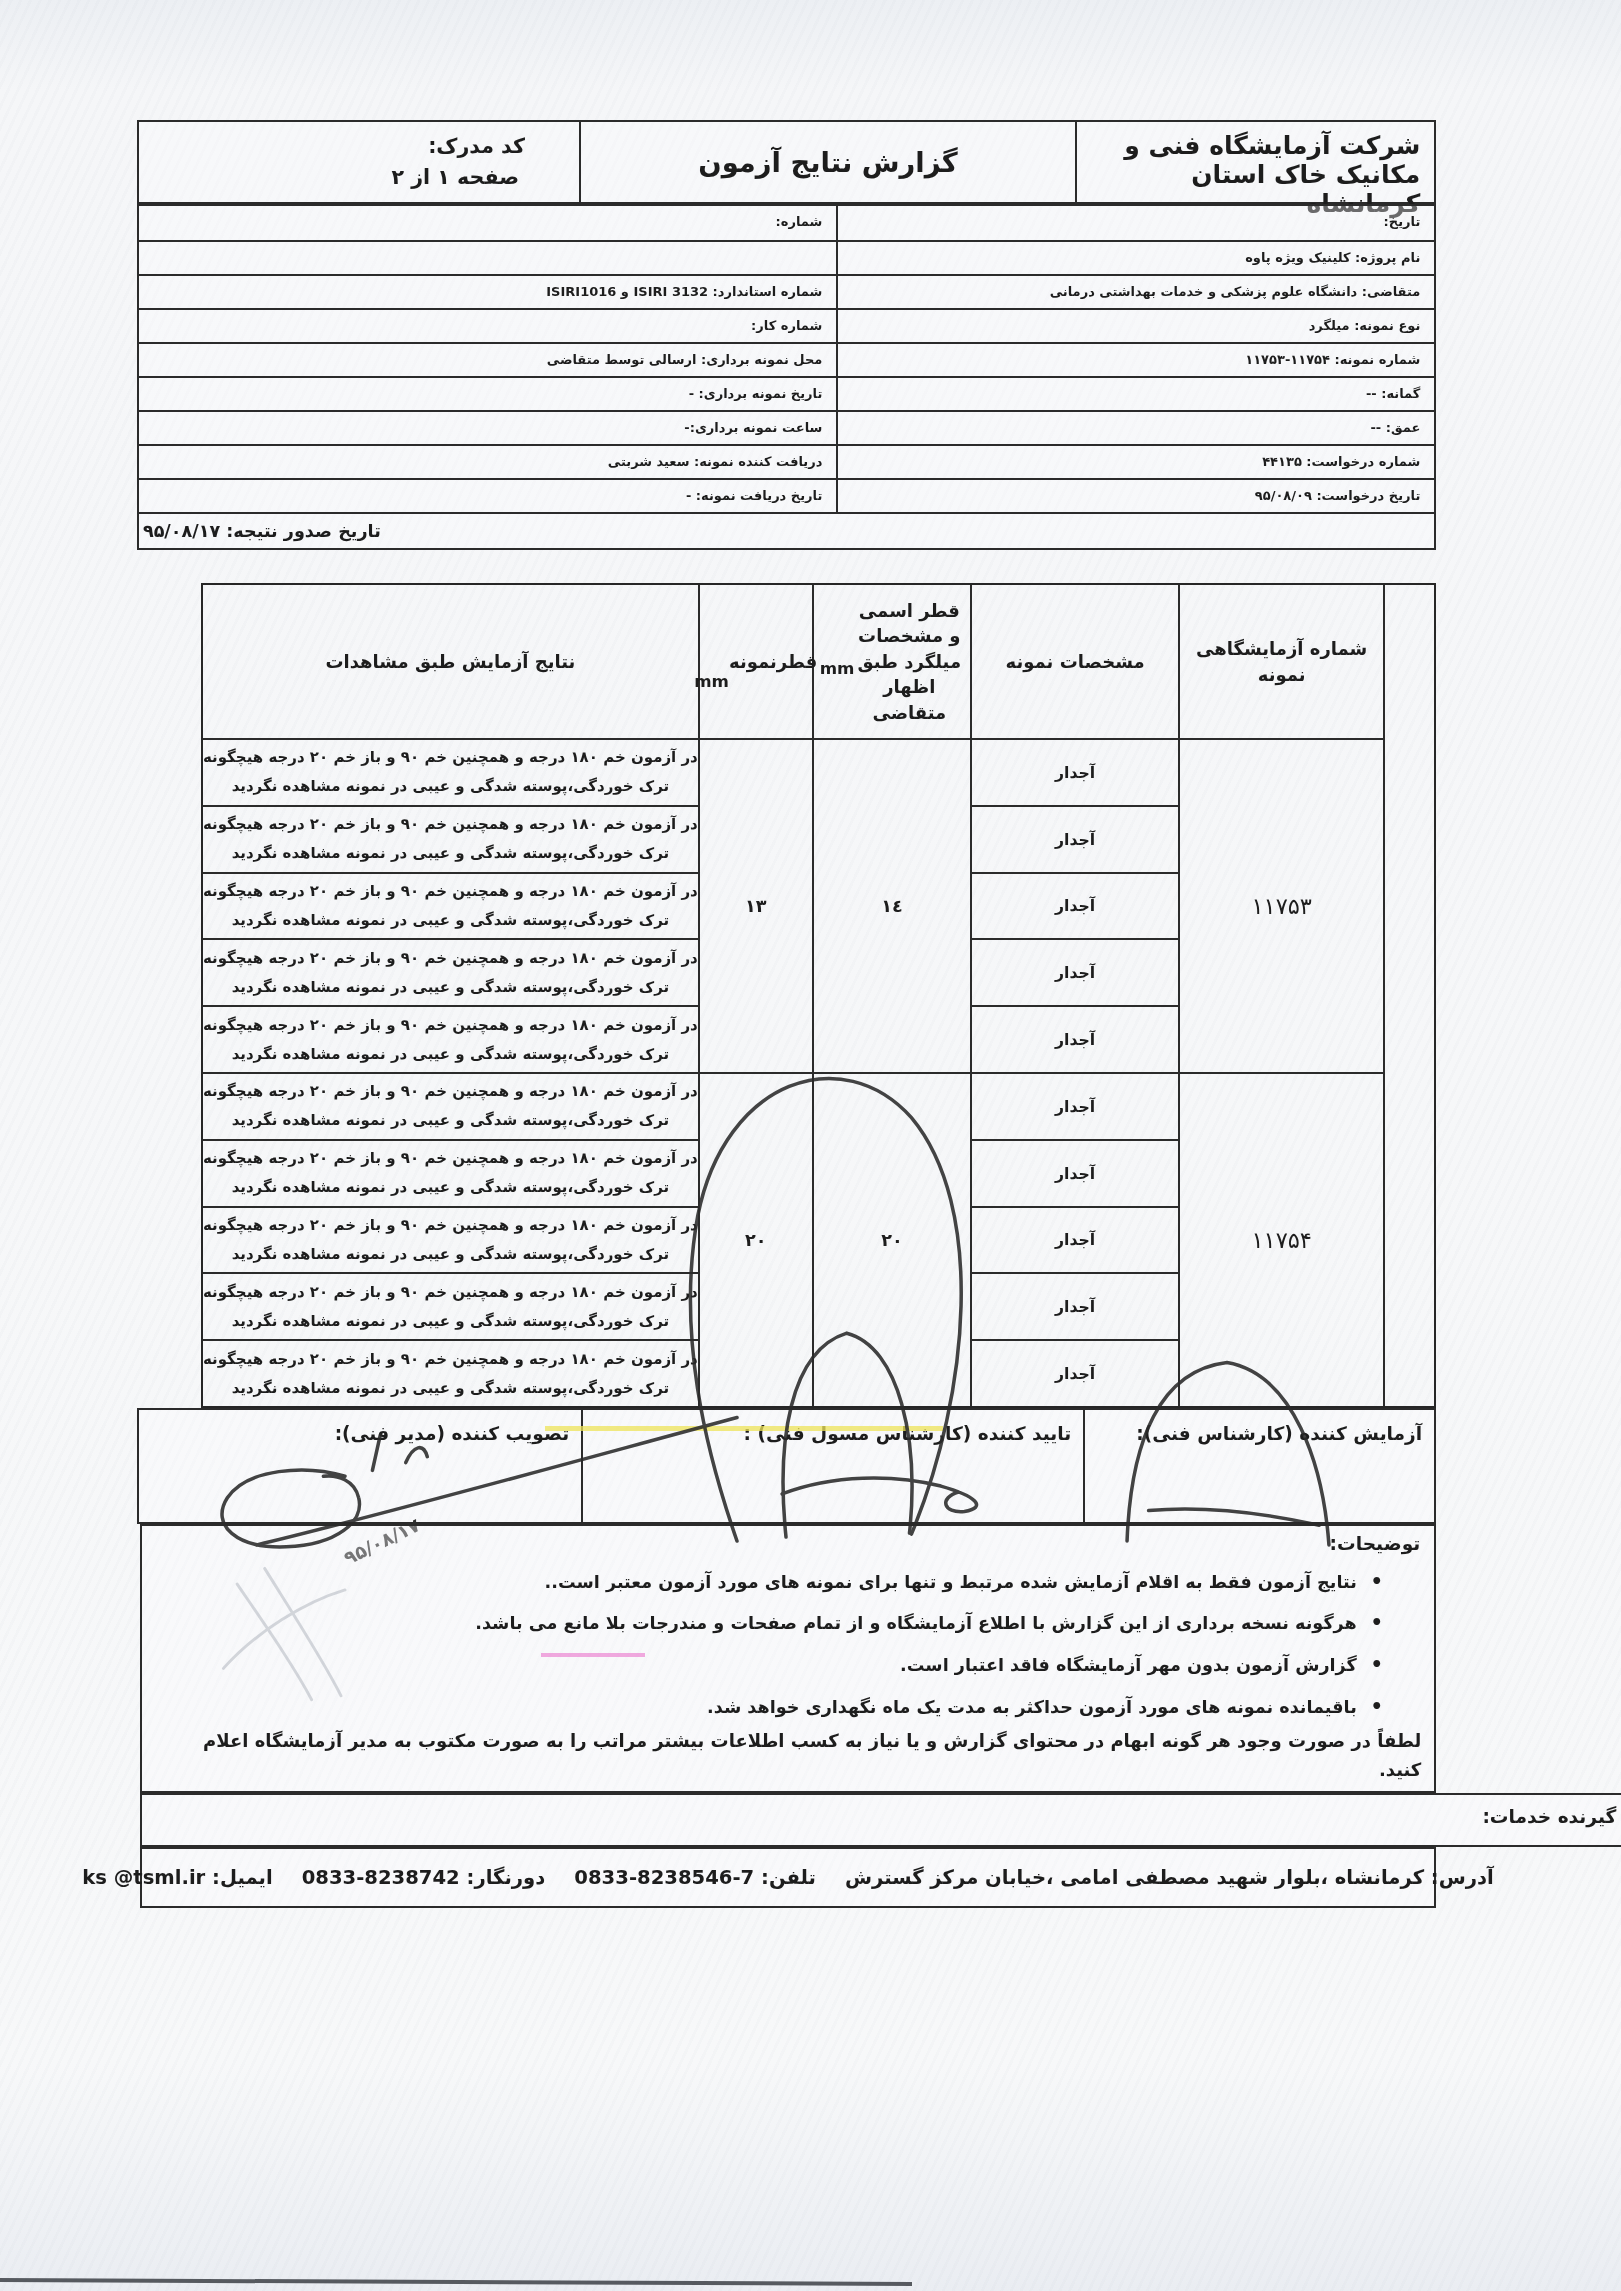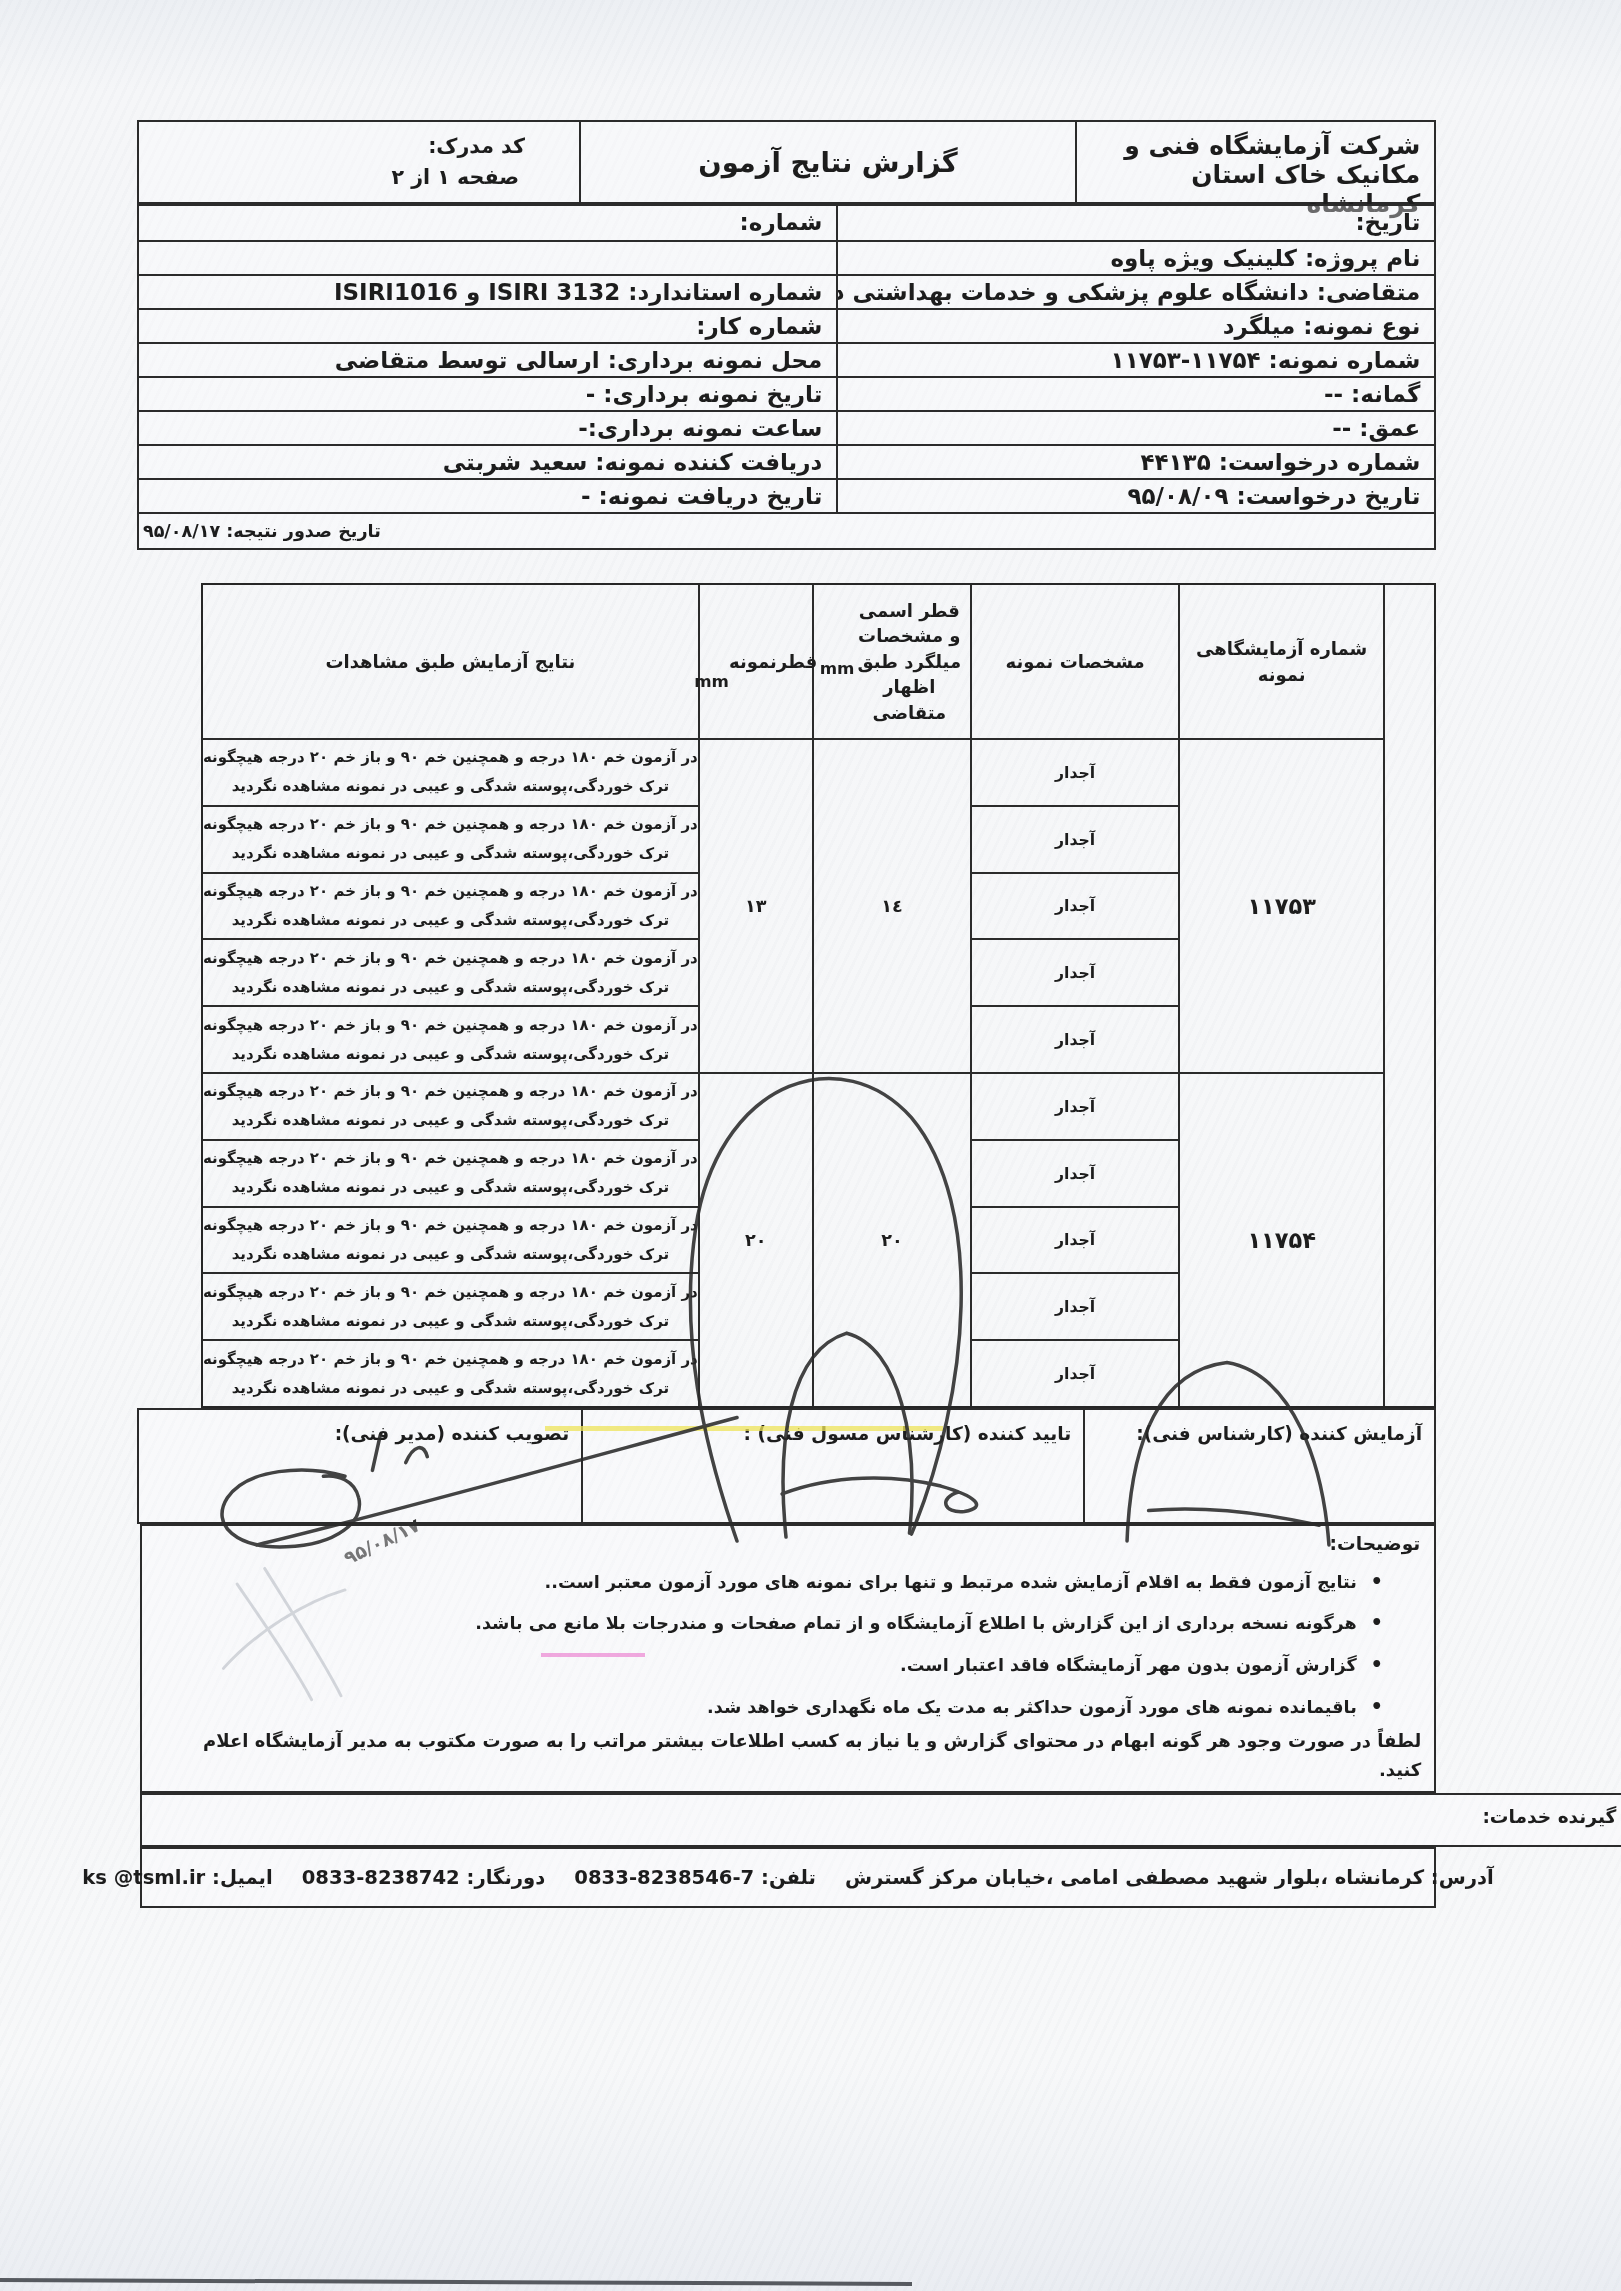--- a/index.html
+++ b/index.html
@@ -17,21 +17,21 @@
   .header-box{left:137px;top:120px;width:1299px;height:84px;display:flex;direction:rtl;}
   .hcell{box-sizing:border-box;}
   .h-company{width:359px;border-left:2px solid #2b2b2b;padding:8.8px 13.7px 0 7.8px;font-size:25px;line-height:29px;}
   .h-title{width:496px;border-left:2px solid #2b2b2b;display:flex;align-items:center;justify-content:center;font-size:27.4px;}
   .h-code{flex:1;display:flex;flex-direction:column;justify-content:center;padding-right:54px;font-size:20.6px;line-height:31px;}
   .h-code .l2{margin-right:5.9px;}
   
   .info-box{left:137px;top:204px;width:1299px;}
   .irow{display:flex;direction:rtl;height:34px;border-top:2px solid #2b2b2b;box-sizing:border-box;}
   .irow:first-child{border-top:none;}
-  .icell{box-sizing:border-box;font-size:23px;line-height:30px;white-space:nowrap;overflow:hidden;}
+  .icell{box-sizing:border-box;font-size:13px;line-height:30px;white-space:nowrap;overflow:hidden;}
   .ir{width:598px;border-left:2px solid #2b2b2b;padding:1px 13.7px 0 3.9px;}
   .il{flex:1;padding:1px 13.7px 0 3.9px;}
   .ifull{height:36px;border-top:2px solid #2b2b2b;box-sizing:border-box;font-size:17.6px;line-height:32px;padding:1px 13.7px 0 3.9px;}
   
   .mtable{left:201px;top:583px;width:1235px;height:825px;display:flex;direction:rtl;border:2px solid #262626;}
   .mcol{display:flex;flex-direction:column;box-sizing:border-box;border-left:2px solid #2b2b2b;}
   .mcol.c-results{border-left:none;}
   .c-empty{width:54px;}
   .c-lab{width:219px;}
   .c-spec{width:222px;}
@@ -39,21 +39,21 @@
   .c-diam{width:114px;}
   .c-results{flex:1;}
   .mhead{height:153px;flex:0 0 153px;display:flex;flex-direction:row;align-items:center;justify-content:center;
          text-align:center;font-size:18px;line-height:25.5px;padding:3.9px 5.9px;box-sizing:border-box;}
   .mhead .unit{font-size:16.7px;margin-top:13.7px;font-weight:bold;direction:ltr;}
   .mcell{flex:1;border-top:2px solid #2b2b2b;display:flex;flex-direction:column;align-items:center;justify-content:center;box-sizing:border-box;}
   .mgroup{flex:1;border-top:2px solid #2b2b2b;display:flex;align-items:center;justify-content:center;box-sizing:border-box;}
   .mfill{flex:1;}
   .spec-v{font-size:15.7px;}
   .num-v{font-size:17.6px;}
-  .lab-v{font-size:22.5px;font-weight:bold;letter-spacing:2.9px;}
+  .lab-v{font-size:22.5px;font-weight:normal;letter-spacing:2.9px;}
   .rline{font-size:15px;line-height:29px;text-align:center;white-space:nowrap;direction:rtl;}
   
   .sig-box{left:137px;top:1408px;width:1299px;height:116px;display:flex;direction:rtl;}
   .scell{box-sizing:border-box;padding:12.7px 11.8px 0 3.9px;font-size:18.6px;position:relative;}
   .sc-exam{width:351px;border-left:2px solid #2b2b2b;}
   .sc-verif{width:502px;border-left:2px solid #2b2b2b;}
   .sc-appr{flex:1;}
   .hand-date{position:absolute;left:341px;top:1531px;transform:rotate(-26deg);font-size:18.6px;color:#2e2e2e;letter-spacing:1px;direction:ltr;}
   
   .notes-box{left:140px;top:1524px;width:1296px;height:269px;direction:rtl;}

